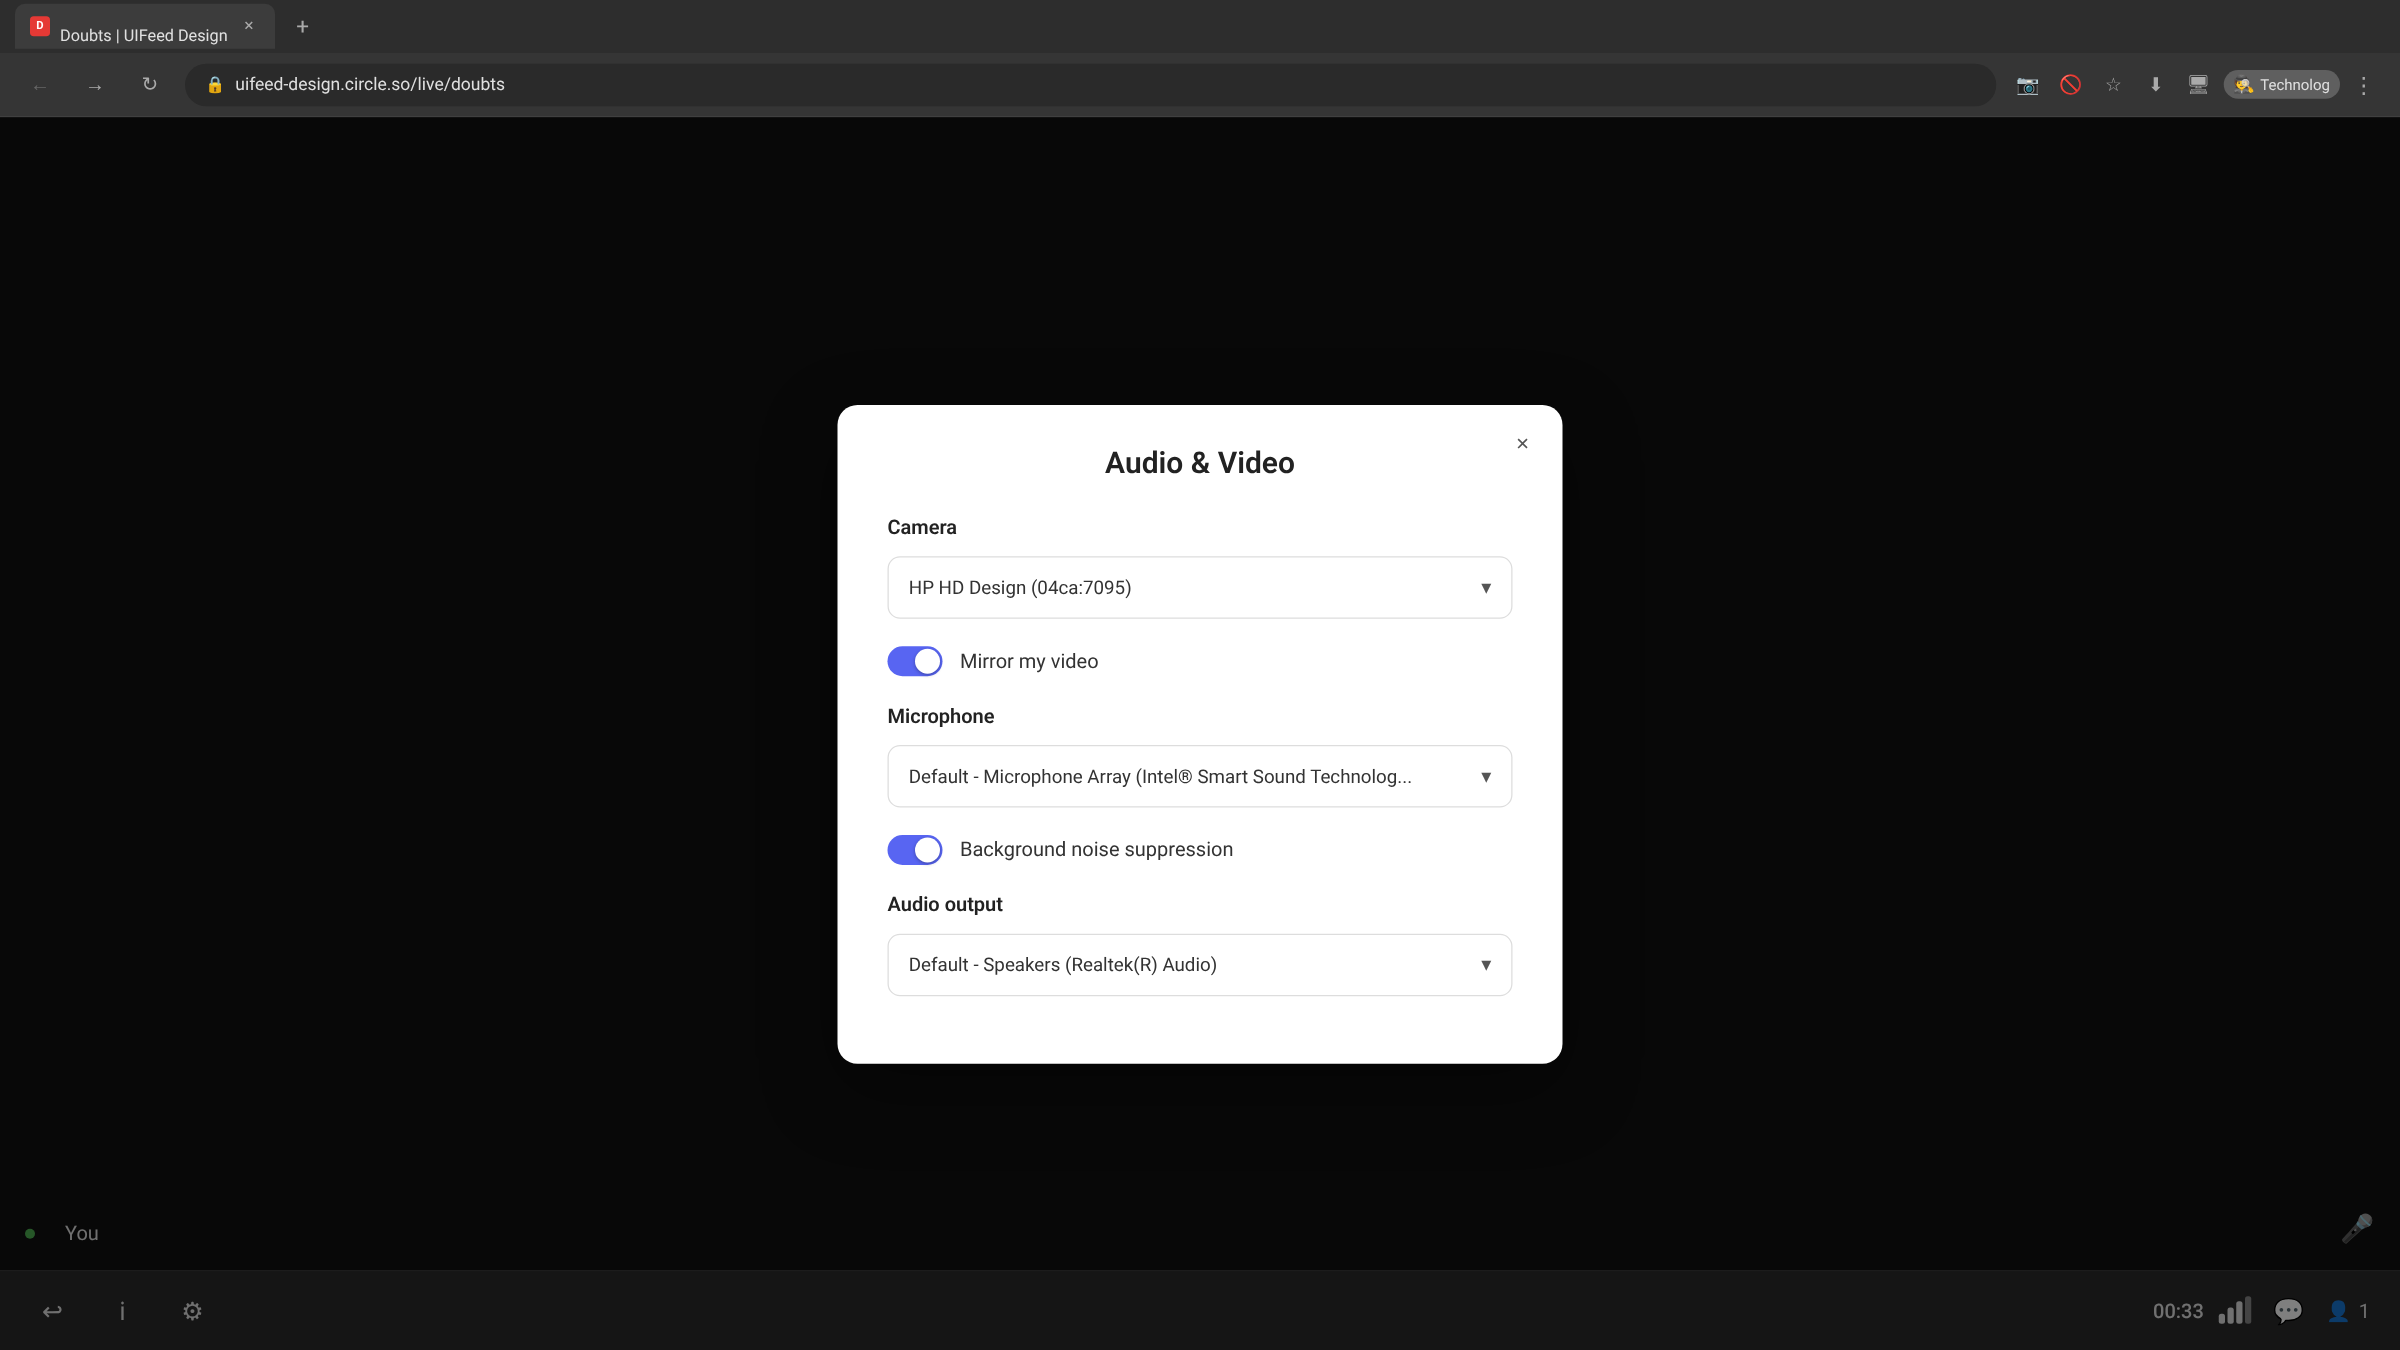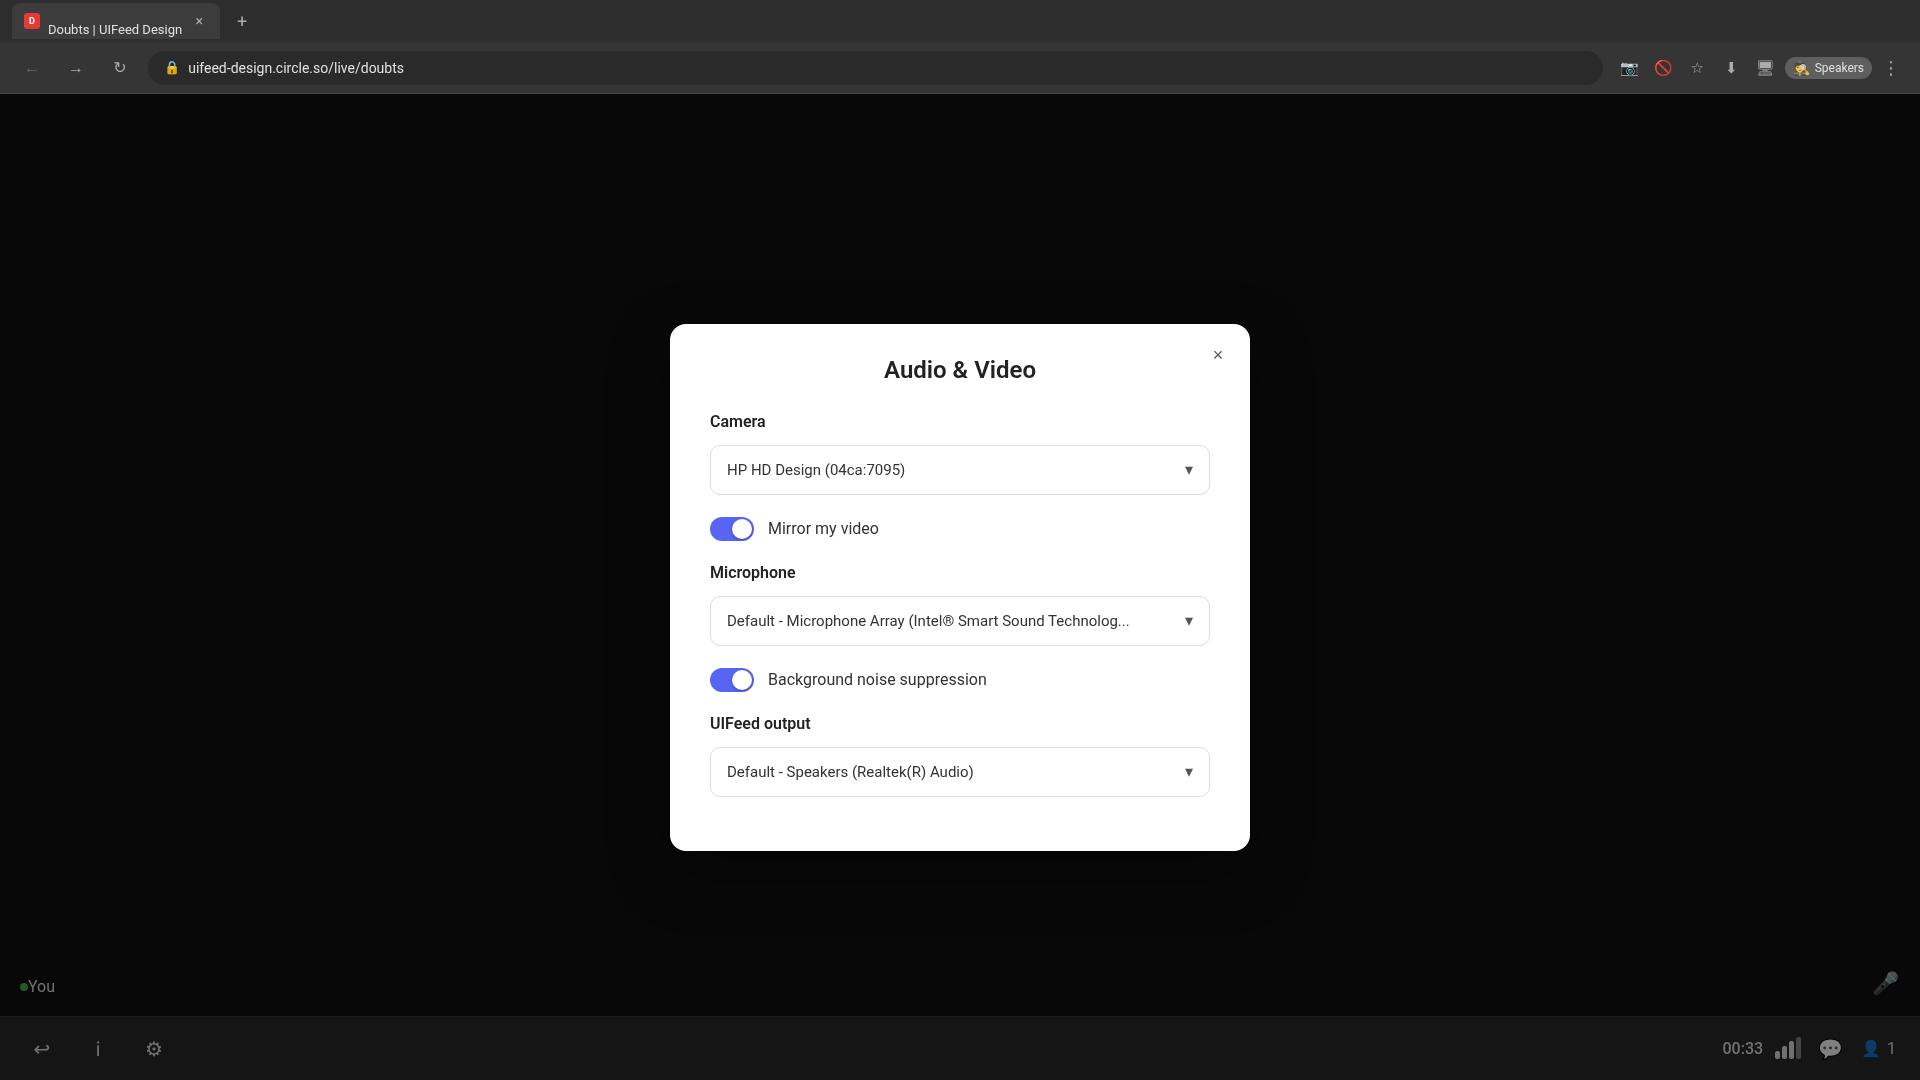--- a/index.html
+++ b/index.html
@@ -34,21 +34,21 @@
     .rec-dot { width: 18px; height: 18px; background: #f44336; border-radius: 50%; flex-shrink: 0; }
     .rec-text { color: #e0e0e0; font-size: 22px; font-weight: 400; }
     .view-btn { display: flex; align-items: center; gap: 6px; color: #e0e0e0; font-size: 16px; cursor: pointer; }
     .view-icon { font-size: 16px; }
 
     
     .main-area { flex: 1; background: #1a1a1a; position: relative; display: flex; }
 
     
     .video-area { flex: 1; background: #111; position: relative; }
-    .you-label { position: absolute; bottom: 20px; left: 20px; color: #e0e0e0; font-size: 16px; display: flex; align-items: center; gap: 0; }
+    .you-label { position: absolute; bottom: 20px; left: 20px; color: #e0e0e0; font-size: 16px; display: flex; align-items: center; gap: 24px; }
     .you-dot { width: 8px; height: 8px; background: #4caf50; border-radius: 50%; }
 
     .muted-icon { position: absolute; bottom: 20px; right: 20px; color: #f44336; font-size: 22px; }
 
     
     .bottom-bar { height: 64px; background: #2a2a2a; display: flex; align-items: center; padding: 0 24px; justify-content: space-between; border-top: 1px solid #383838; }
     .bottom-left { display: flex; align-items: center; gap: 20px; }
     .bottom-right { display: flex; align-items: center; gap: 12px; }
     .bottom-icon { width: 36px; height: 36px; display: flex; align-items: center; justify-content: center; color: #e0e0e0; font-size: 20px; cursor: pointer; border-radius: 50%; }
     .timer-text { color: #e0e0e0; font-size: 16px; font-weight: 500; }
@@ -112,21 +112,21 @@
       <span class="url-text">uifeed-design.circle.so/live/doubts</span>
     </div>
     <div class="toolbar-icons">
       <div class="toolbar-icon">📷</div>
       <div class="toolbar-icon">🚫</div>
       <div class="toolbar-icon">☆</div>
       <div class="toolbar-icon">⬇</div>
       <div class="toolbar-icon">🖥</div>
       <div class="incognito-badge">
         <span style="font-size:14px;">🕵</span>
-        <span>Speakers</span>
+        <span>Technolog</span>
       </div>
       <div class="menu-dots">⋮</div>
     </div>
   </div>
 
   <div class="app-content">
 
 
     <div class="main-area">
       <div class="video-area">
@@ -191,21 +191,21 @@
         </div>
 
         <div class="toggle-row">
           <div class="toggle on">
             <div class="toggle-knob"></div>
           </div>
           <span class="toggle-label">Background noise suppression</span>
         </div>
 
         <div class="section-divider"></div>
-        <div class="section-label">UIFeed output</div>
+        <div class="section-label">Audio output</div>
 
         <div class="dropdown">
           <span class="dropdown-text">Default - Speakers (Realtek(R) Audio)</span>
           <span class="dropdown-arrow">▾</span>
         </div>
 
       </div>
     </div>
 
   </div>

